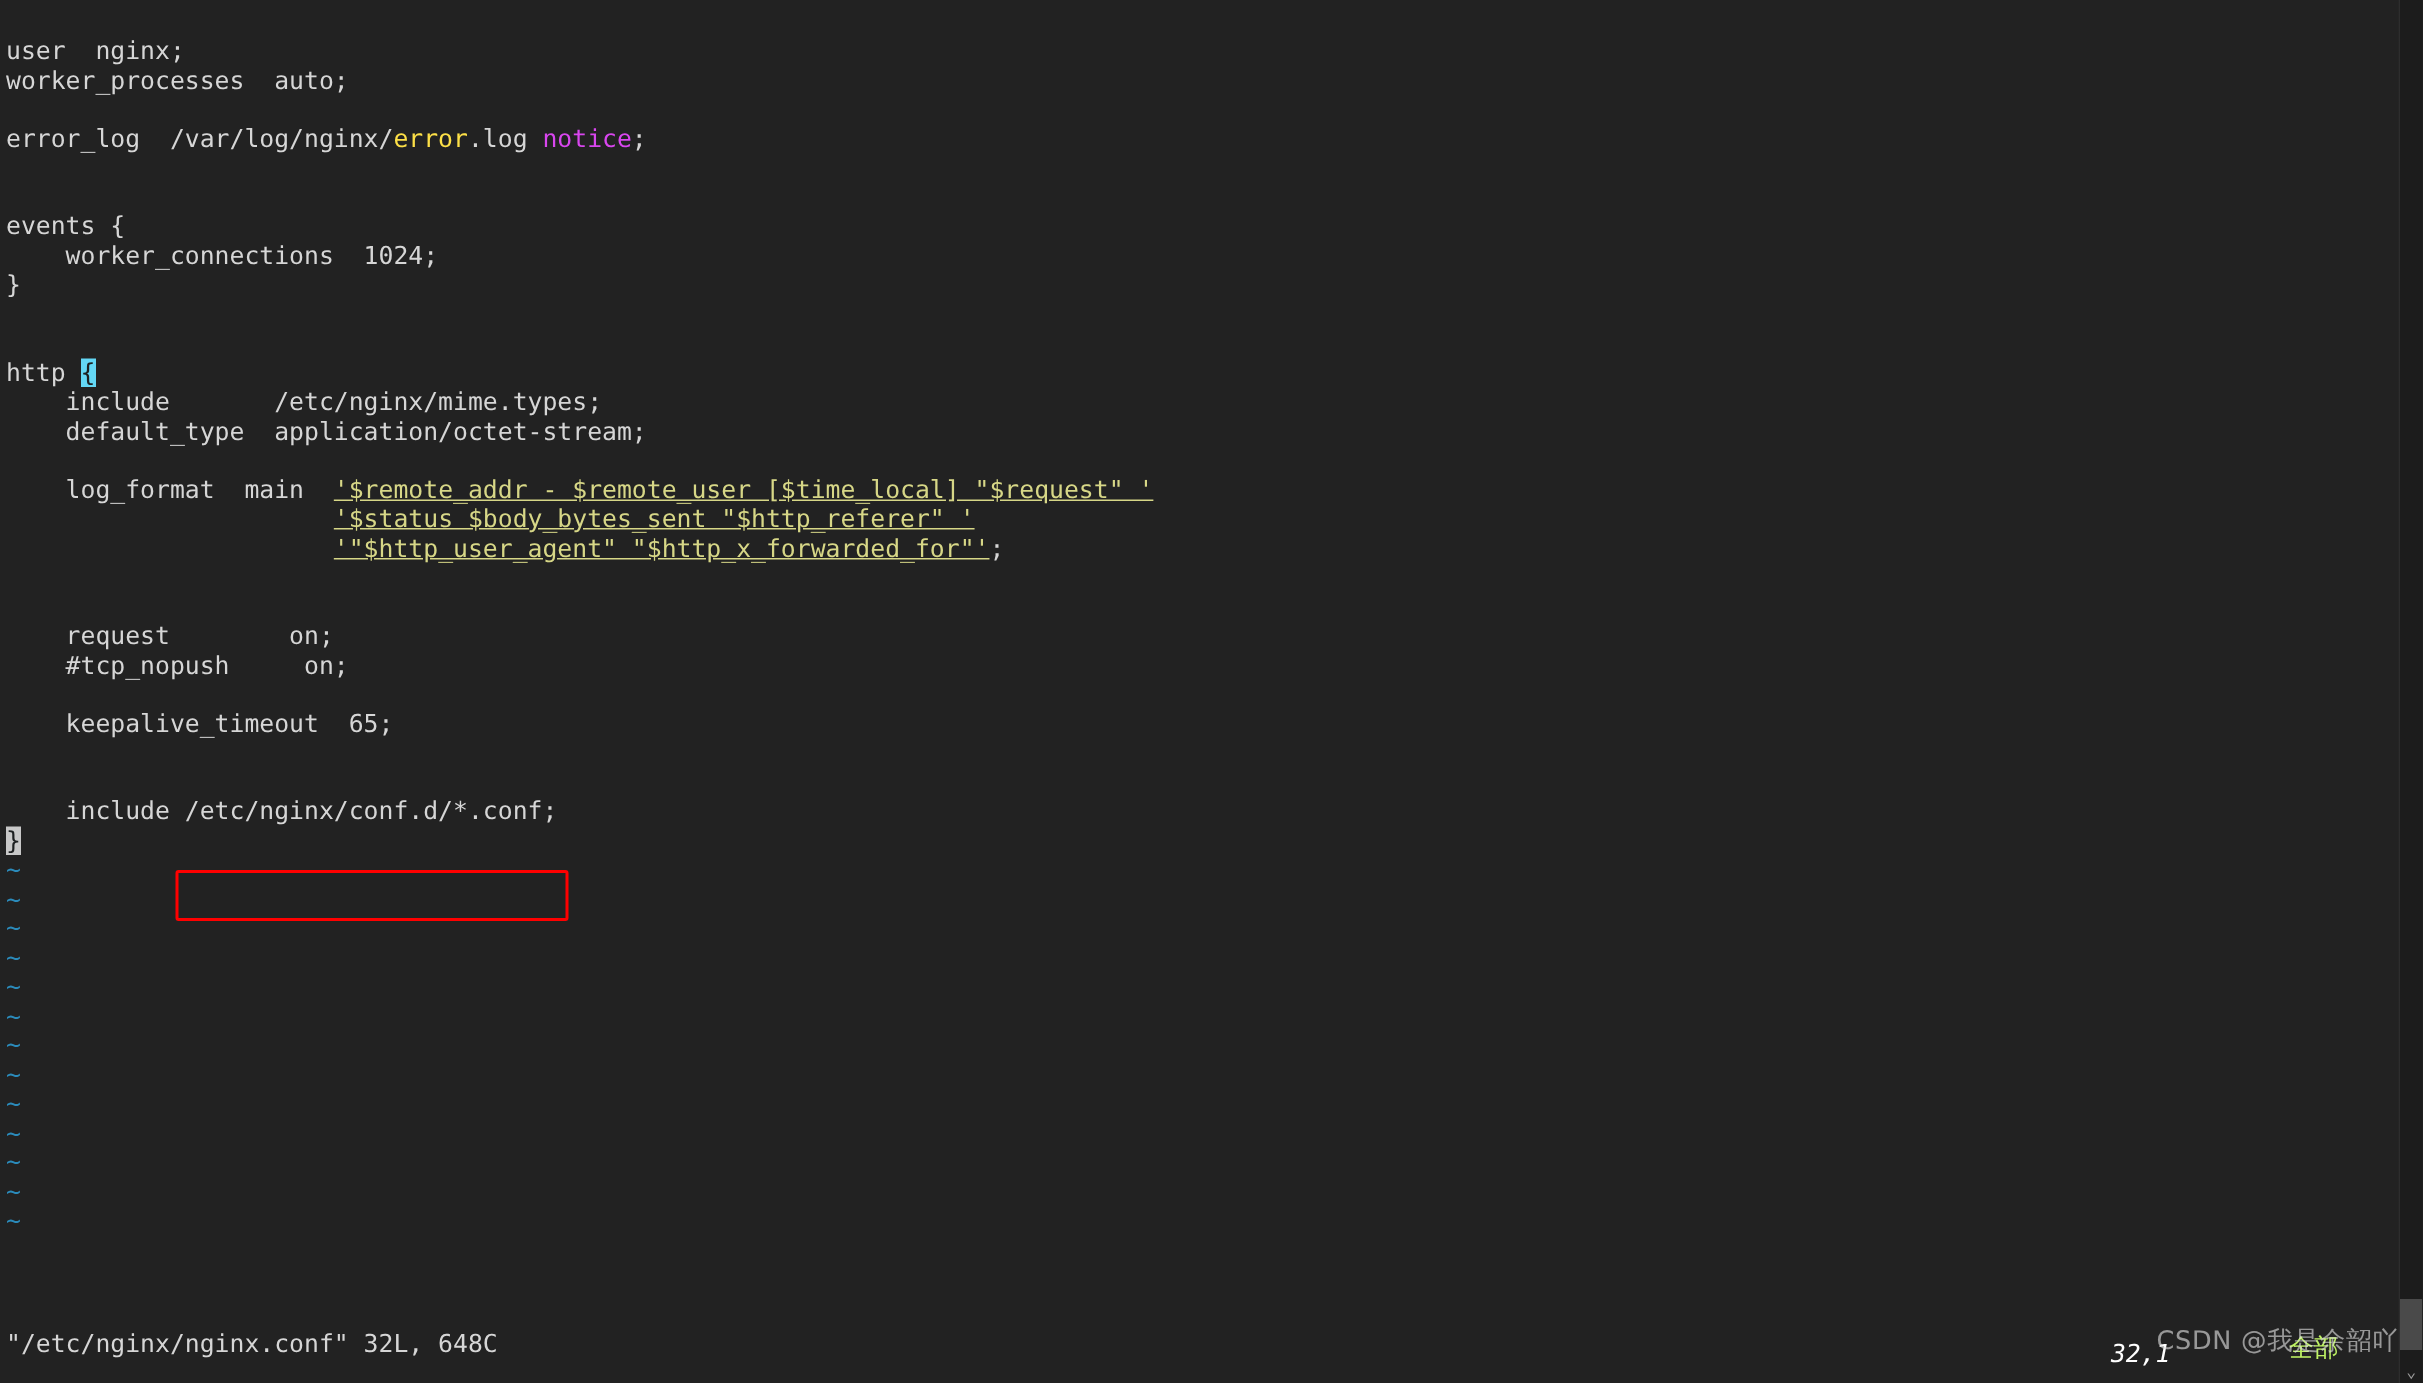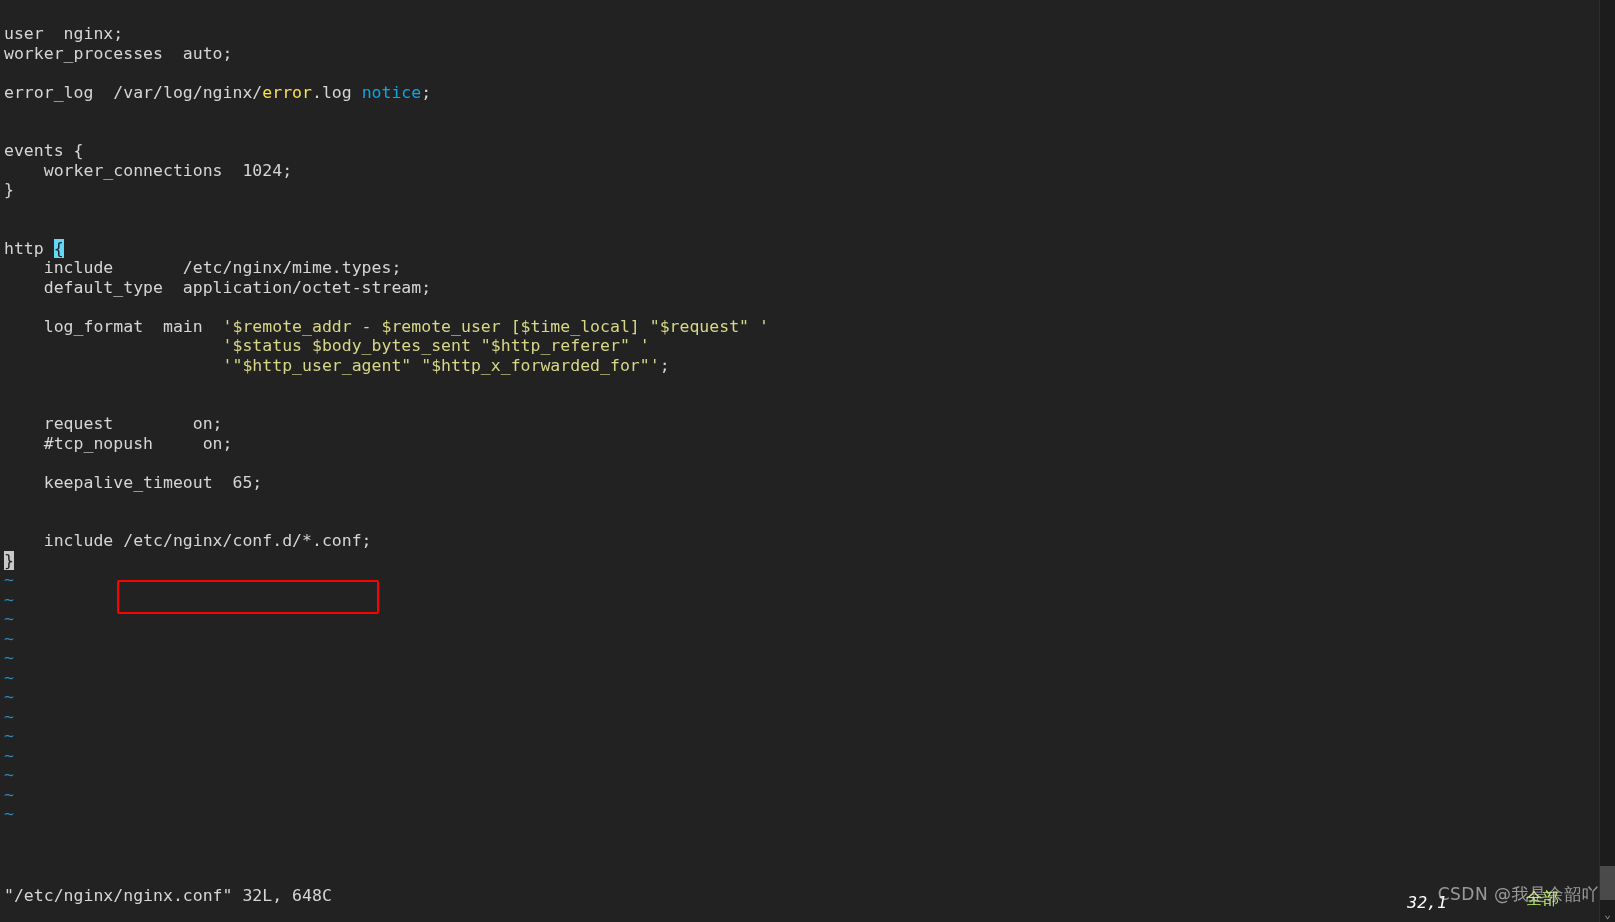--- a/index.html
+++ b/index.html
@@ -29,23 +29,23 @@
   }
   .line {
     height: 19.5px;
     white-space: pre;
     padding-left: 4px;
     letter-spacing: 0px;
   }
   .tilde {
     color: #2b8bbb;
   }
-  .str { color: #d7d787; }
+  .str { color: #d7d787; text-decoration: underline; }
   .red { color: #fde047; }
-  .cyan { color: #0ea5e9; }
+  .cyan { color: #d946ef; }
   .cursor {
     background: #63d7f5;
     color: #1d2021;
   }
   .brace-match {
     background: #c8c8c8;
     color: #1d2021;
   }
   #statusline {
     position: absolute;

